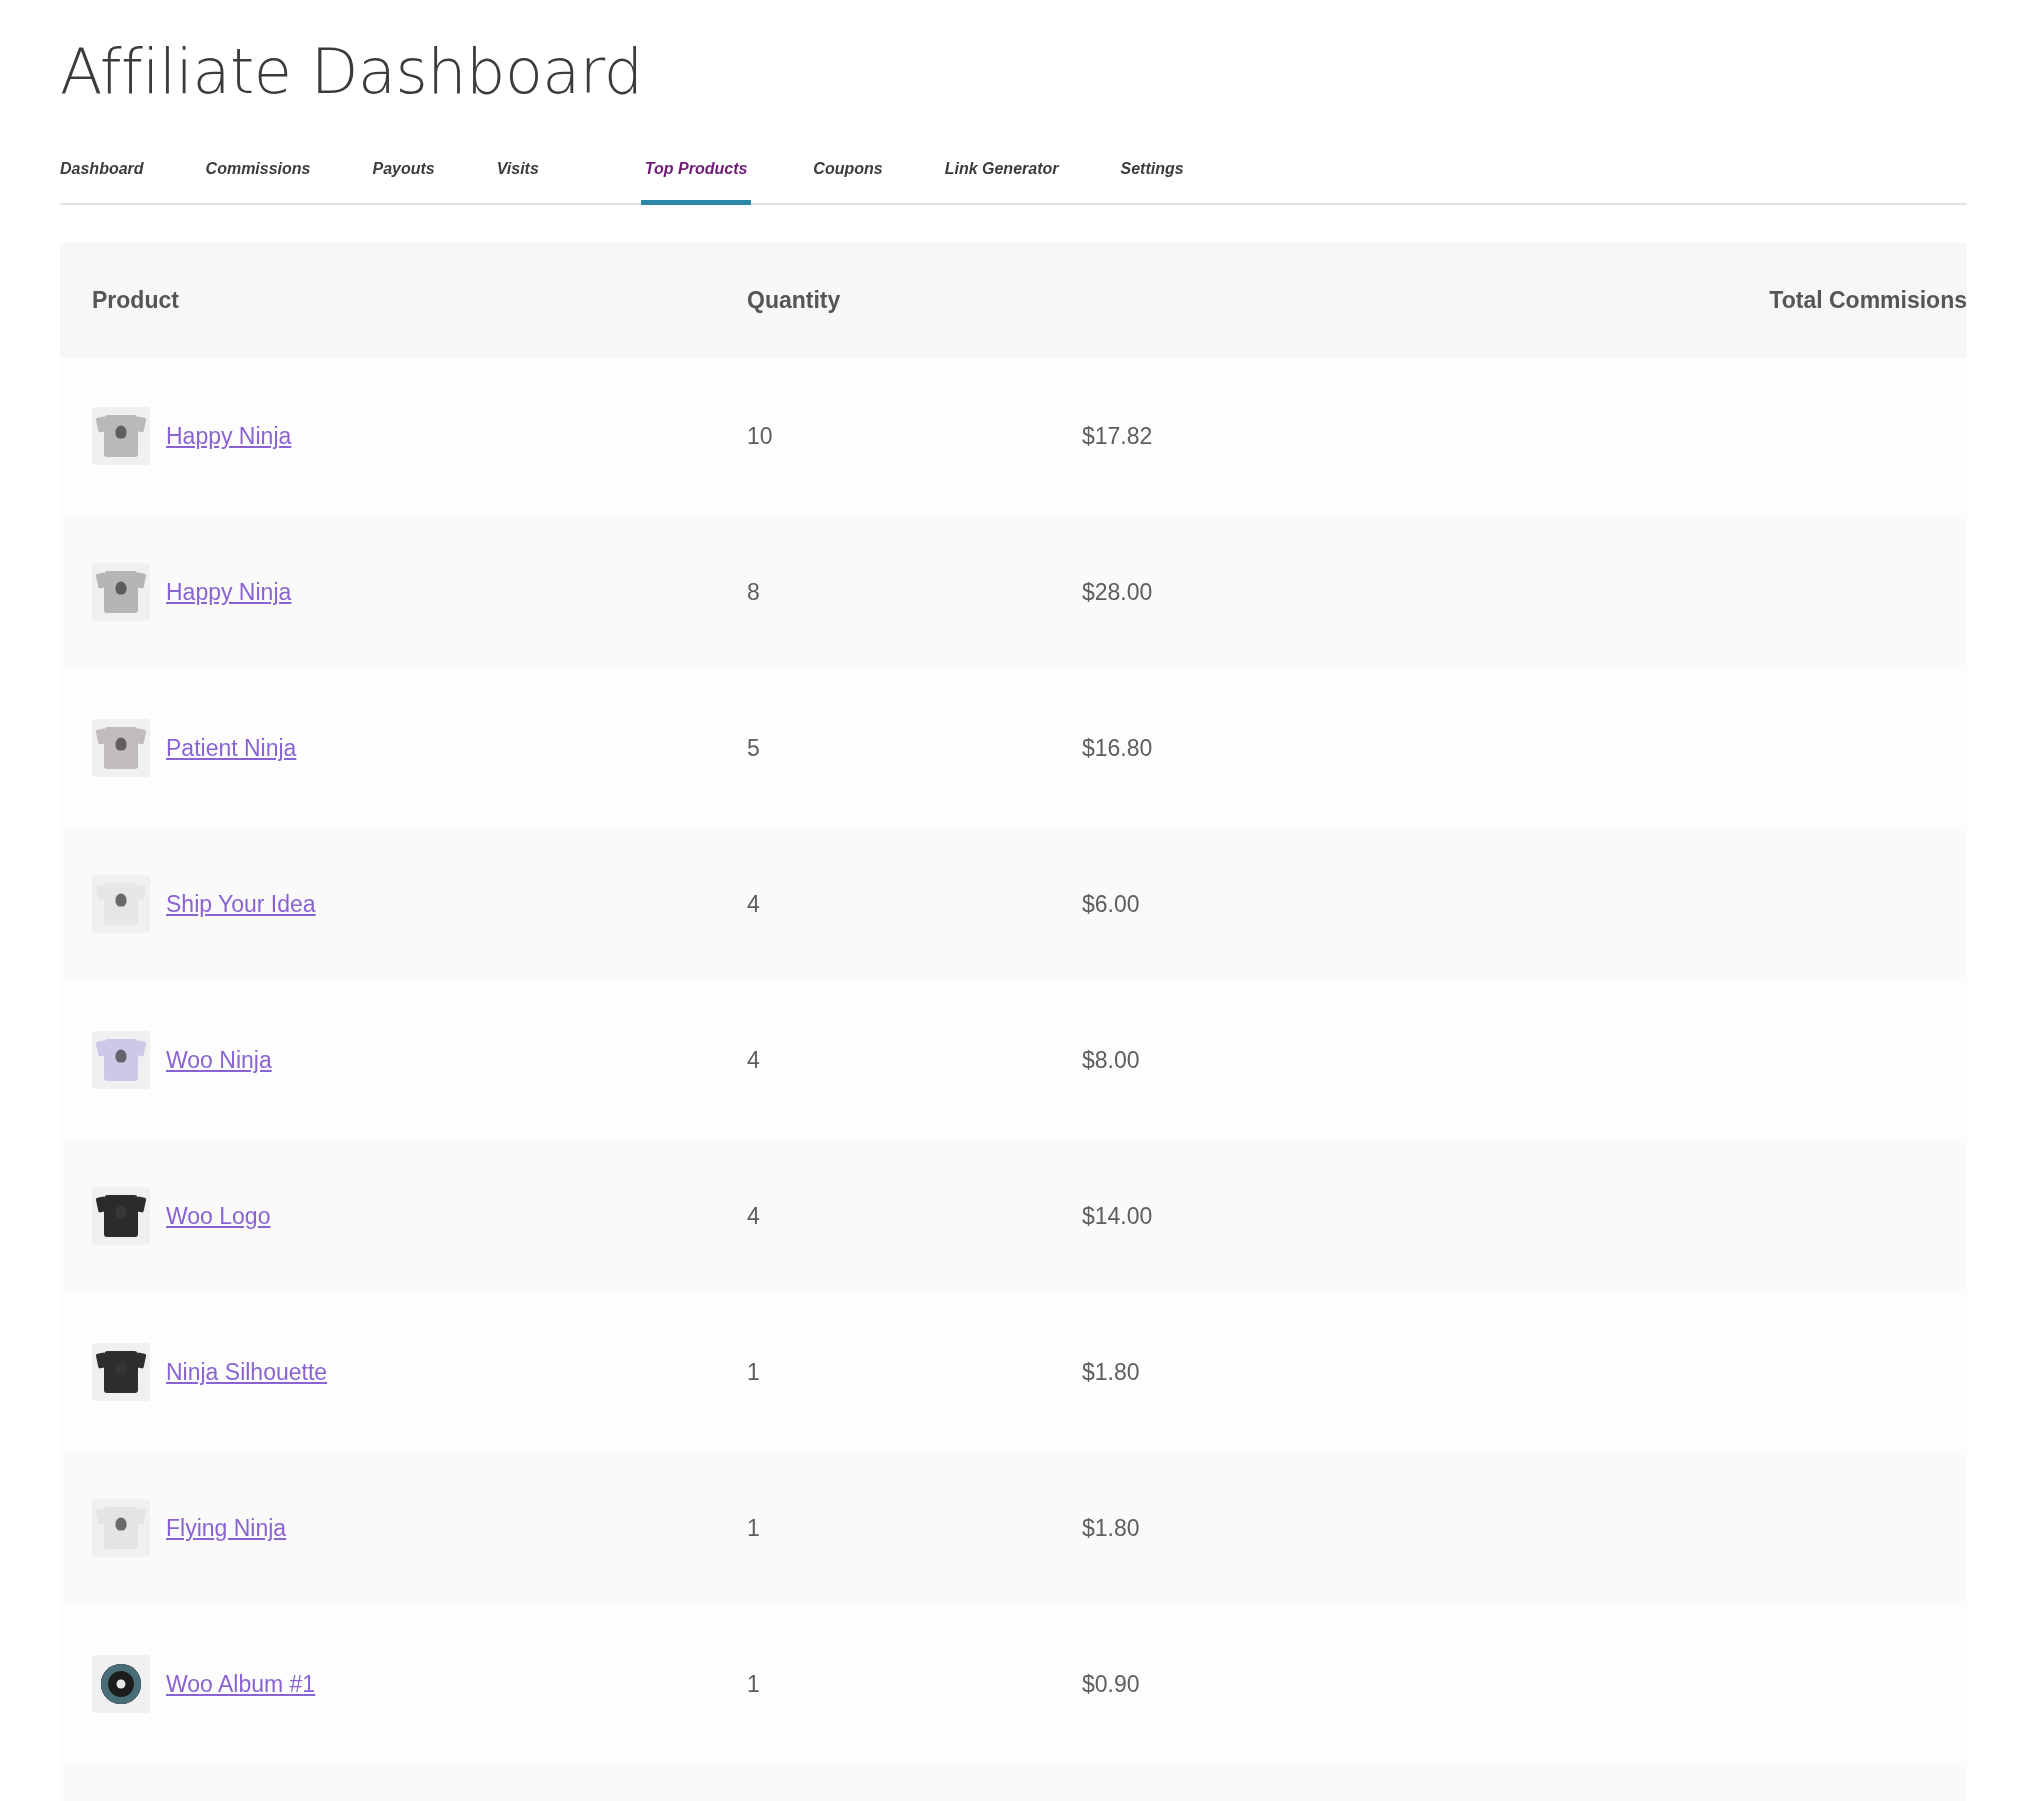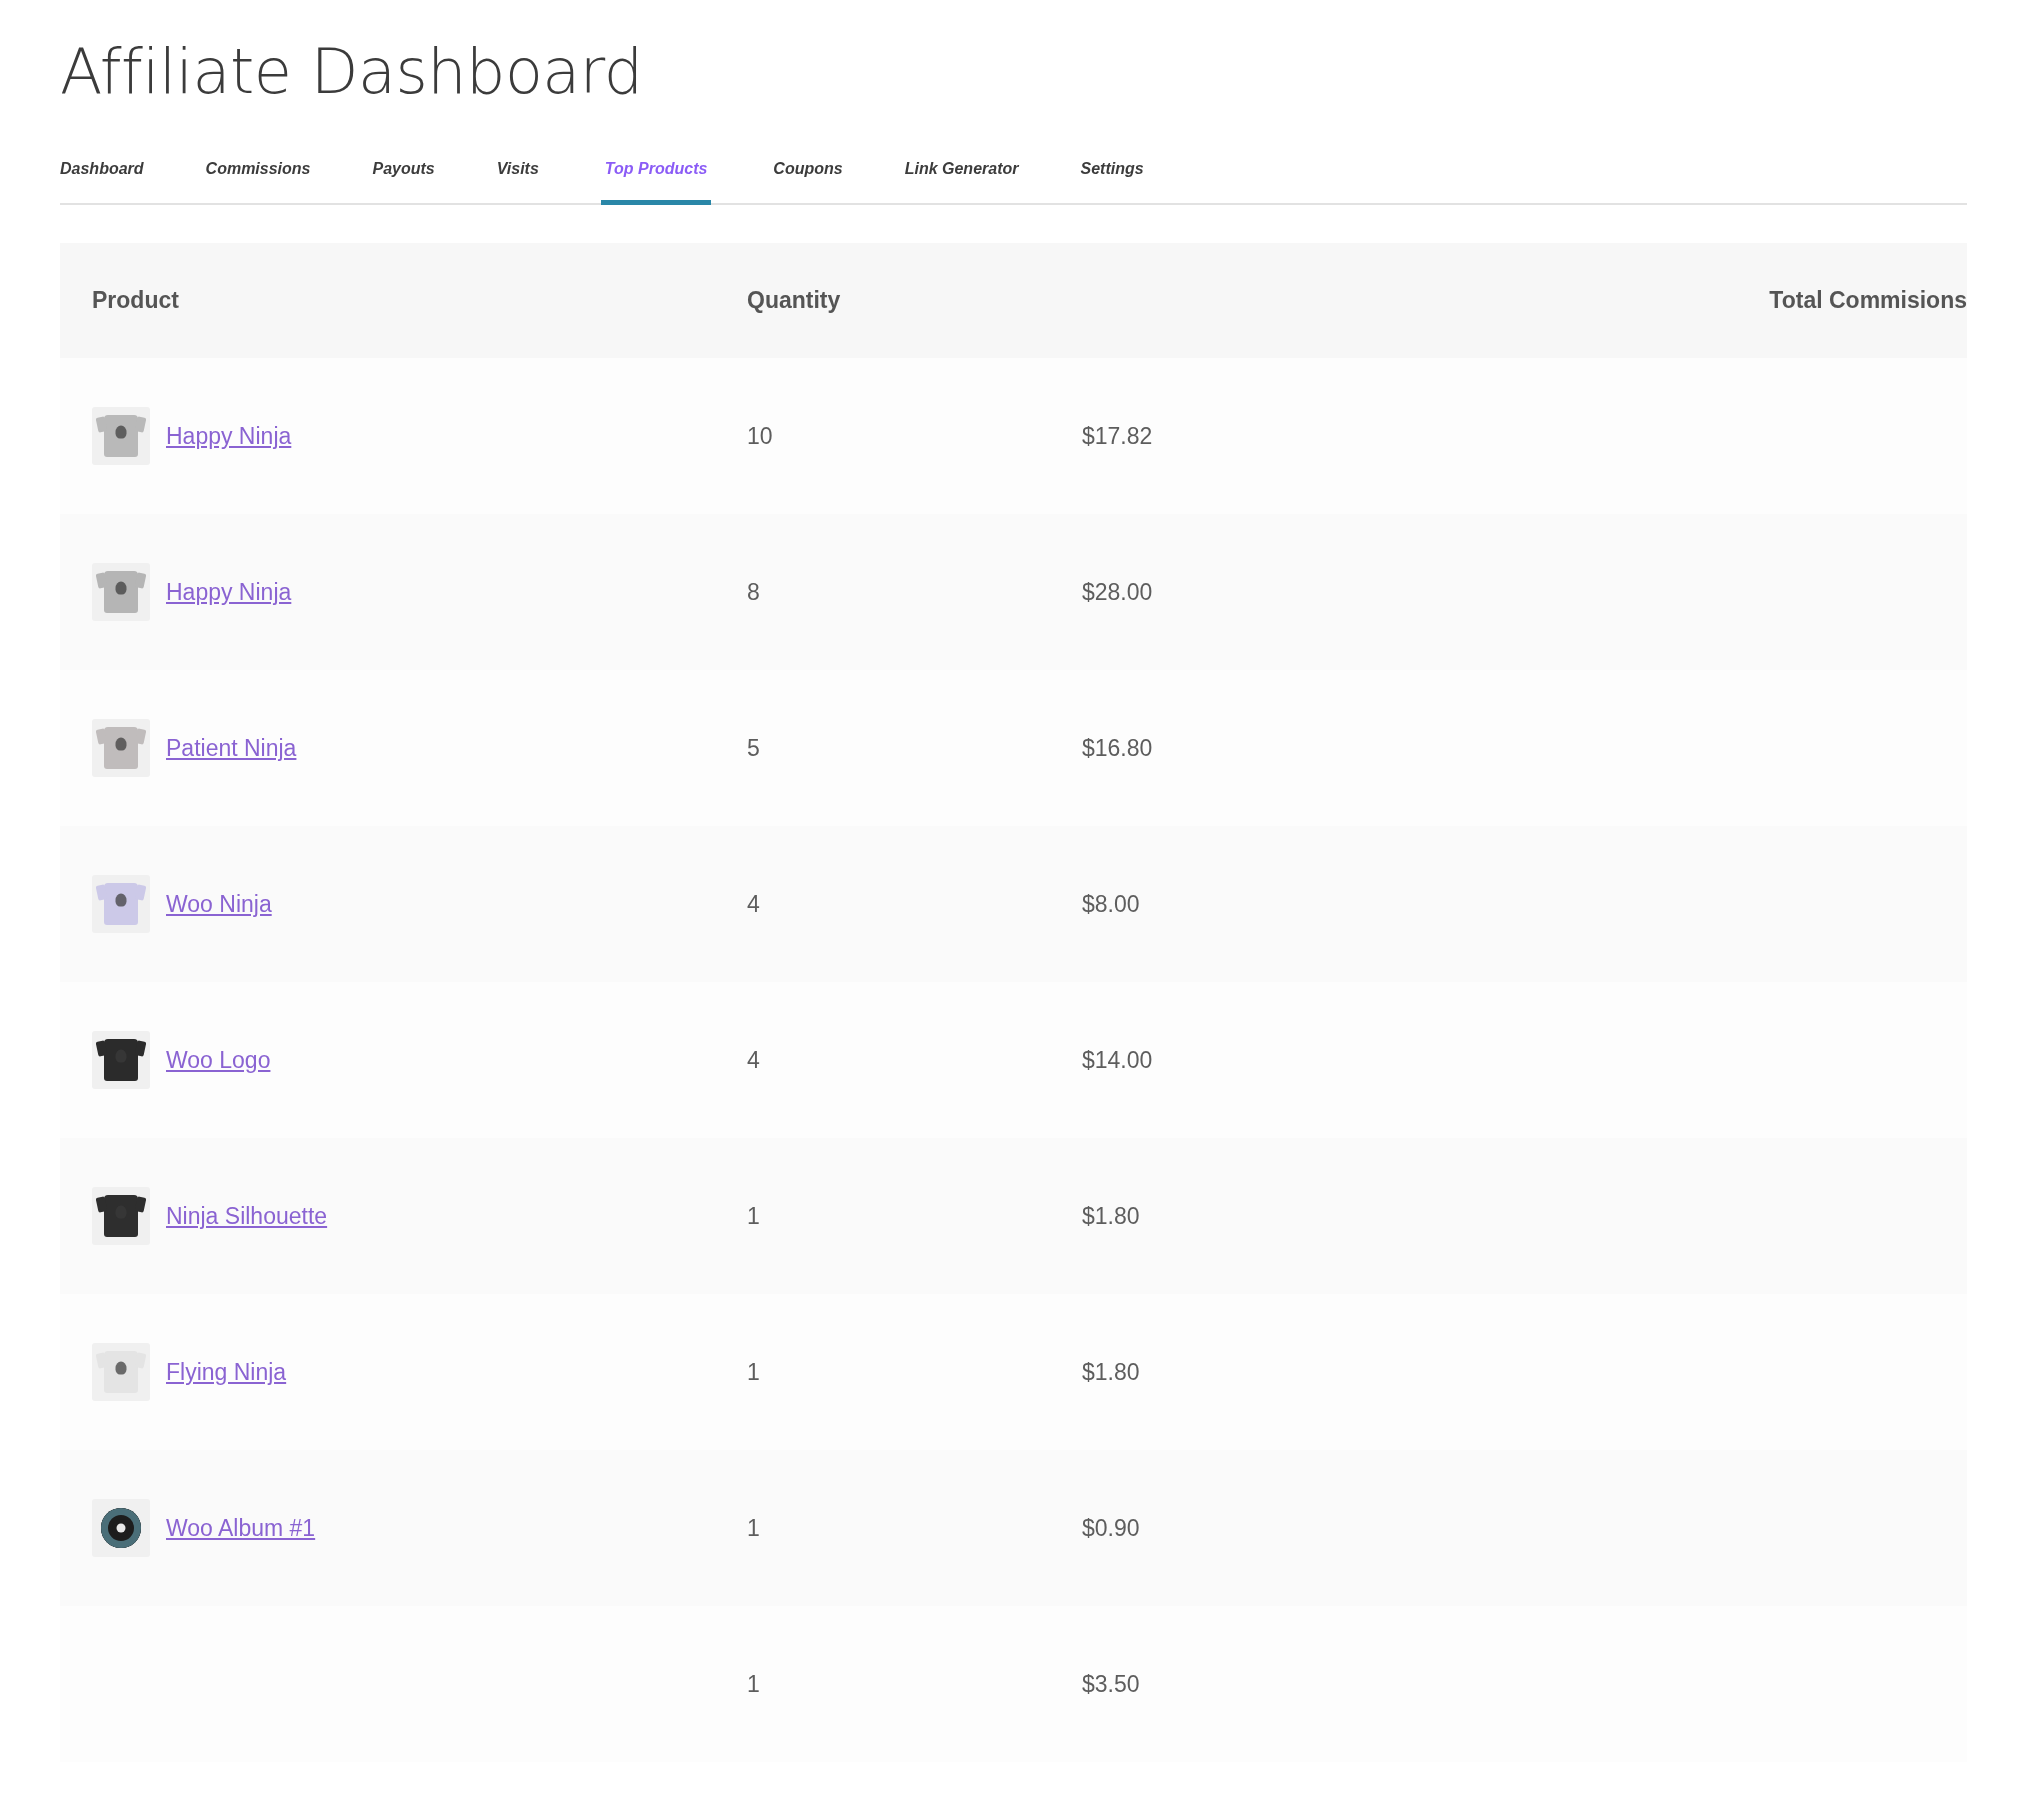--- a/index.html
+++ b/index.html
@@ -52,24 +52,25 @@
     padding: 10px 0 22px 0;
     margin-right: 62px;
     border-bottom: 5px solid transparent;
     margin-bottom: -2px;
     white-space: nowrap;
     cursor: pointer;
     font-style: italic;
   }
   .tab:last-child { margin-right: 0; }
   .tab.active {
-    color: #8b5cf6;
+    color: #701a75;
     border-bottom-color: #2a87a8;
     padding-left: 4px;
     padding-right: 4px;
+    margin-left: 40px;
   }
 
   
   .table {
     margin-top: 38px;
     width: 100%;
     border-collapse: collapse;
     table-layout: fixed;
   }
   .table thead th {
@@ -241,20 +242,33 @@
               <a class="prod-link">Patient Ninja</a>
             </div>
           </td>
           <td class="num">5</td>
           <td class="money">$16.80</td>
         </tr>
         <tr>
           <td class="cell-product">
             <div class="prod-inner">
               <span class="thumb">
+                <span class="shirt" style="background: rgb(230, 230, 230);"></span>
+                <span class="mark"></span>
+              </span>
+              <a class="prod-link">Ship Your Idea</a>
+            </div>
+          </td>
+          <td class="num">4</td>
+          <td class="money">$6.00</td>
+        </tr>
+        <tr>
+          <td class="cell-product">
+            <div class="prod-inner">
+              <span class="thumb">
                 <span class="shirt" style="background: rgb(204, 201, 232);"></span>
                 <span class="mark"></span>
               </span>
               <a class="prod-link">Woo Ninja</a>
             </div>
           </td>
           <td class="num">4</td>
           <td class="money">$8.00</td>
         </tr>
         <tr>

